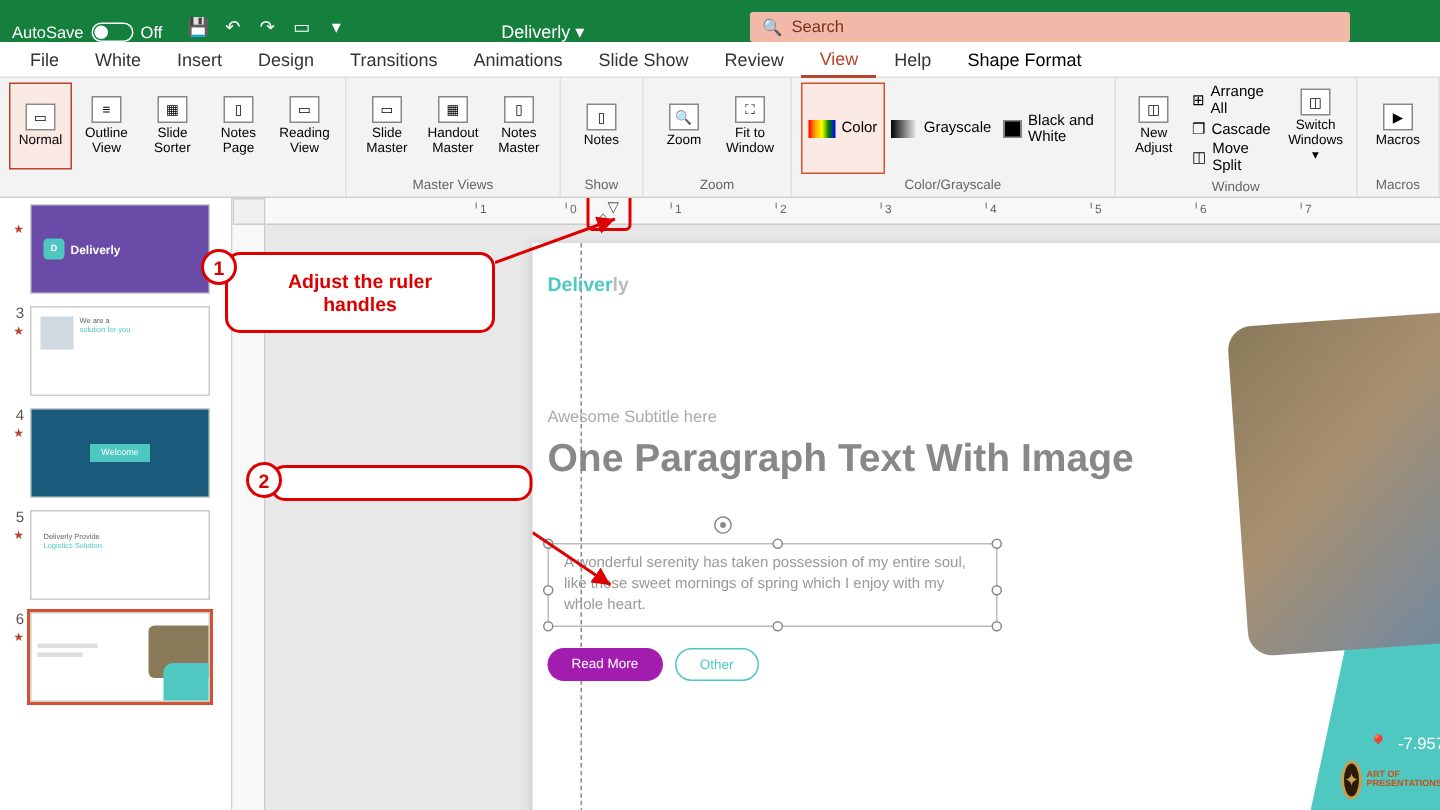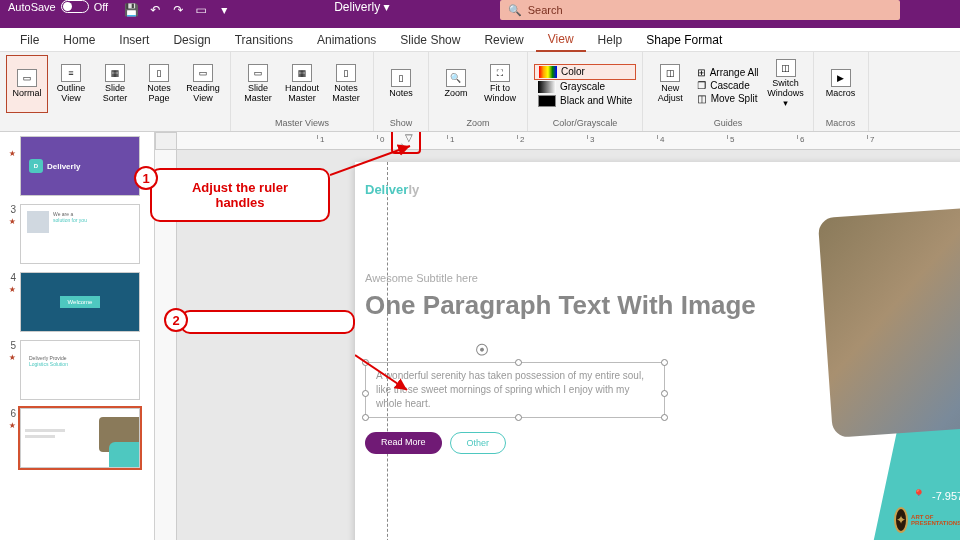--- a/index.html
+++ b/index.html
@@ -1,17 +1,17 @@
 <!DOCTYPE html>
 <html><head>
 <meta charset="utf-8">
 <style>
 *{box-sizing:border-box;margin:0;padding:0;font-family:"Segoe UI",Arial,sans-serif}
 body{width:960px;height:540px;overflow:hidden;background:#fff;font-size:11px;position:relative}
-.titlebar{height:28px;background:#701a75;display:flex;align-items:flex-start;color:#fff}
+.titlebar{height:28px;background:#15803d;display:flex;align-items:flex-end;color:#fff}
 .titlebar .autosave{display:flex;align-items:center;gap:5px;padding:0 8px;font-size:11px}
 .titlebar .toggle{width:28px;height:13px;border:1px solid #fff;border-radius:8px;display:flex;align-items:center;padding:1px;background:transparent}
 .titlebar .toggle-knob{width:9px;height:9px;border-radius:50%;background:#fff}
 .titlebar .qat{display:flex;gap:3px;margin-left:6px}
 .titlebar .qat-btn{width:20px;height:20px;display:flex;align-items:center;justify-content:center;color:#fff;font-size:12px}
 .titlebar .doc-title{flex:1;text-align:left;padding-left:100px;font-size:12px}
 .titlebar .search{width:400px;height:20px;background:#F2B8A8;border-radius:2px;display:flex;align-items:center;padding:0 8px;color:#7a3020;margin-right:60px}
 .titlebar .search-icon{margin-right:6px}
 .menubar{height:24px;background:#fff;display:flex;align-items:center;padding:0 8px;gap:0;border-bottom:1px solid #e0e0e0}
 .menubar .tab{padding:4px 12px;font-size:12px;color:#333;cursor:pointer}
@@ -49,21 +49,21 @@
 svg.arrow{position:absolute;z-index:18;pointer-events:none}
 .slide-brand{position:absolute;top:20px;left:10px;font-size:13px;font-weight:bold}
 .slide-brand .d1{color:#4EC8C0}
 .slide-brand .d2{color:#bbb}
 .slide-sub{position:absolute;top:110px;left:10px;color:#aaa;font-size:11px}
 .slide-h1{position:absolute;top:128px;left:10px;color:#888;font-size:26px;font-weight:600;line-height:1.2}
 .slide-tbox{position:absolute;top:200px;left:10px;width:300px;border:1px solid #bbb;padding:6px 10px;font-size:10px;color:#999;line-height:1.4}
 .handle{position:absolute;width:7px;height:7px;border:1px solid #888;background:#fff;border-radius:50%}
 .slide-btns{position:absolute;top:270px;left:10px;display:flex;gap:8px}
 .slide-btn{padding:5px 16px;border-radius:14px;font-size:9px}
-.slide-btn.fill{background:#701a75;color:#fff}
+.slide-btn.fill{background:#a21caf;color:#fff}
 .slide-btn.out{border:1px solid #4EC8C0;color:#4EC8C0}
 .slide-img{position:absolute;top:45px;right:-80px;width:320px;height:220px;border-radius:16px;background:linear-gradient(135deg,#8a7a5a 0%,#a89070 30%,#7a8a9a 60%,#5a6a7a 100%);transform:rotate(-4deg)}
 .slide-shape{position:absolute;bottom:-40px;right:-100px;width:280px;height:200px;background:#4EC8C0;border-radius:30px;transform:rotate(12deg)}
 .slide-coord{position:absolute;bottom:60px;right:20px;color:#fff;font-size:11px;display:flex;align-items:center;gap:6px;z-index:5}
 .target-mark{position:absolute;top:180px;left:120px;font-size:14px;color:#888;z-index:6}
 .dashed-v{position:absolute;top:0;bottom:0;border-left:1px dashed #888}
 .logo-badge{position:absolute;bottom:6px;right:6px;width:60px;height:28px;display:flex;align-items:center;gap:3px;z-index:30}
 .logo-circle{width:26px;height:26px;border-radius:50%;background:#2a1a0a;border:2px solid #c8a050;display:flex;align-items:center;justify-content:center;color:#c8a050;font-size:12px}
 .logo-txt{font-size:6px;color:#c8501a;font-weight:bold;line-height:1}
 </style>
@@ -87,21 +87,21 @@
   </div>
   <div class="doc-title">Deliverly ▾</div>
   <div class="search">
     <span class="search-icon">🔍</span>
     <span>Search</span>
   </div>
 </div>
 
 <div class="menubar">
   <div class="tab">File</div>
-  <div class="tab">Home</div>
+  <div class="tab">White</div>
   <div class="tab">Insert</div>
   <div class="tab">Design</div>
   <div class="tab">Transitions</div>
   <div class="tab">Animations</div>
   <div class="tab">Slide Show</div>
   <div class="tab">Review</div>
   <div class="tab active">View</div>
   <div class="tab">Help</div>
   <div class="tab shape">Shape Format</div>
 </div>
@@ -165,21 +165,21 @@
         </div>
       <div class="rbtn large">
           <div class="ico">⛶</div>
           <div class="lbl">Fit to Window</div>
         </div>
     </div>
     <div class="ribbon-group-label">Zoom</div>
   </div>
   <div class="ribbon-group">
     <div class="ribbon-group-content">
-      <div style="display:flex;flex-direction:column;justify-content:center">
+      <div style="display:flex;flex-direction:row;justify-content:center">
         <div class="color-row" style="background:#fbe9e4;border:1px solid #D35230">
             <span class="color-swatch" style="background:linear-gradient(90deg,red,orange,yellow,green,blue)"></span>
             <span>Color</span>
           </div>
         <div class="color-row">
             <span class="color-swatch" style="background:linear-gradient(90deg,#000,#fff)"></span>
             <span>Grayscale</span>
           </div>
         <div class="color-row">
             <span class="color-swatch" style="background:#000;border:1px solid #888"></span>
@@ -207,21 +207,21 @@
         <div class="color-row">
             <span>◫</span>
             <span>Move Split</span>
           </div>
       </div>
       <div class="rbtn large">
           <div class="ico">◫</div>
           <div class="lbl">Switch Windows ▾</div>
         </div>
     </div>
-    <div class="ribbon-group-label">Guides</div>
+    <div class="ribbon-group-label">Window</div>
   </div>
   <div class="ribbon-group">
     <div class="ribbon-group-content">
       <div class="rbtn large">
           <div class="ico">▶</div>
           <div class="lbl">Macros</div>
         </div>
     </div>
     <div class="ribbon-group-label">Macros</div>
   </div>

